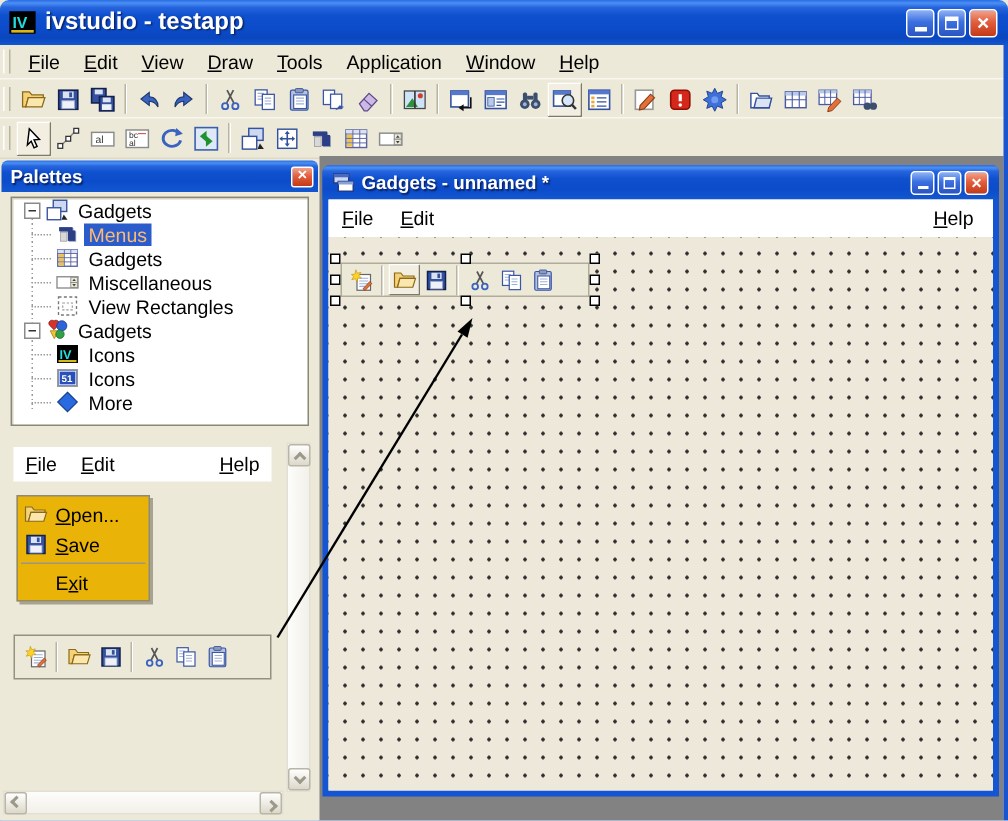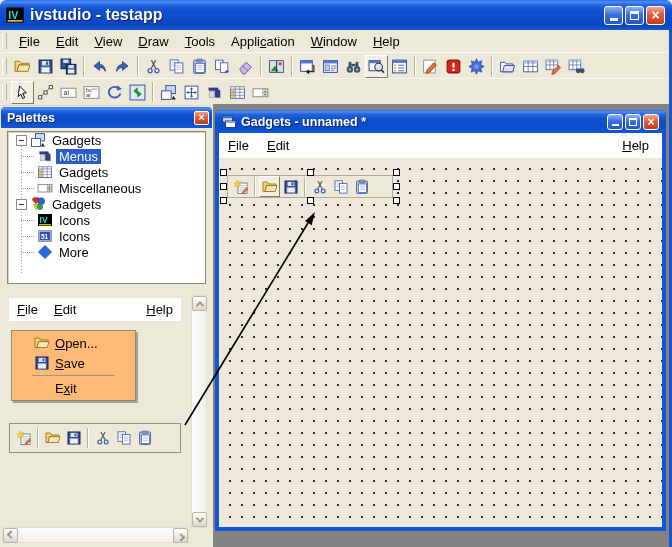--- a/index.html
+++ b/index.html
@@ -54,28 +54,28 @@
   .vguide{position:absolute;left:13px;top:14px;width:1px;height:128px;
     background-image:repeating-linear-gradient(180deg,#9a9a9a 0 1px,transparent 1px 3px);}
   .trow{height:16px;display:flex;align-items:center;position:relative;}
   .trow .icon svg{width:16px;height:16px;}
   .exp{width:11px;height:11px;box-sizing:border-box;border:1px solid #8a8a8a;background:#fff;
     margin-left:8px;position:relative;flex:0 0 auto;}
   .exp::before{content:"";position:absolute;left:2px;top:4px;width:5px;height:1px;background:#333;}
   .stub{width:13px;margin-left:13px;border-top:1px dotted #9a9a9a;flex:0 0 auto;}
   .trow .icon{margin:0 3px;}
   .tlabel{padding:0 3px;white-space:nowrap;}
-  .tlabel.selected{background:#2a5ccc;color:#ffffff;text-align:center;}
+  .tlabel.selected{background:#2a5ccc;color:#fdba74;text-align:center;}
   
   .pv-menubar{position:absolute;left:8px;top:191px;width:172px;height:23px;background:#fff;
     display:flex;align-items:center;}
   .pv-menubar .mi{padding:2px 8px;}
   .pv-menubar .mi.right{margin-left:auto;}
-  .pv-popup{position:absolute;left:10px;top:223px;width:87px;background:#fdba74;
-    border:1px solid #8d8a7a;box-shadow:2px 2px 0 rgba(110,105,90,.55);padding:2px 18px;}
+  .pv-popup{position:absolute;left:10px;top:223px;width:87px;background:#eab308;
+    border:1px solid #8d8a7a;box-shadow:2px 2px 0 rgba(110,105,90,.55);padding:2px 0;}
   .pitem{height:20px;display:flex;align-items:center;padding:0 6px 0 3px;}
   .pitem .icon{width:18px;margin-right:4px;}
   .pitem .icon svg{width:16px;height:16px;}
   .pitem .noicon{width:22px;flex:0 0 auto;}
   .psep{border-top:1px solid #9a9788;margin:2px 2px;}
   .pv-toolbar{position:absolute;left:8px;top:316px;width:172px;height:30px;box-sizing:border-box;
     border:1px solid #94917f;background:#ece9d8;display:flex;align-items:center;padding:0 3px;}
   .small .tbtn,.pv-toolbar .tbtn{width:21px;height:21px;}
   .pv-toolbar .icon svg,.small .icon svg{width:16px;height:16px;}
   
@@ -550,20 +550,30 @@
             <span class="icon">
               <svg viewBox="0 0 16 16">
                 <rect x="1" y="4.5" width="14" height="7.5" fill="#fff" stroke="#8a8a8a" stroke-width=".9"></rect>
                 <rect x="10.2" y="4.9" width="4.4" height="3.4" fill="#ece9d8" stroke="#8a8a8a" stroke-width=".6"></rect>
                 <rect x="10.2" y="8.3" width="4.4" height="3.4" fill="#ece9d8" stroke="#8a8a8a" stroke-width=".6"></rect>
                 <path d="M12.4 5.8l-1.2 1.6h2.4z" fill="#444"></path>
                 <path d="M12.4 11l-1.2-1.6h2.4z" fill="#444"></path>
               </svg>
             </span>
             <span class="tlabel">Miscellaneous</span>
+          </div>
+          <div class="trow">
+            <span class="stub"></span>
+            <span class="icon">
+              <svg viewBox="0 0 16 16">
+                <rect x="2" y="2" width="12" height="12" fill="none" stroke="#777" stroke-width=".9" stroke-dasharray="2 1.6"></rect>
+                <rect x="4.8" y="6" width="6.4" height="4.6" fill="none" stroke="#999" stroke-width=".8" stroke-dasharray="1.5 1.2"></rect>
+              </svg>
+            </span>
+            <span class="tlabel">View Rectangles</span>
           </div>
           <div class="trow">
             <span class="exp"></span>
             <span class="icon">
               <svg viewBox="0 0 16 16">
                 <path d="M4.8 1.5C2.9 1.5 1.8 3.5 3.2 5l2.8 2.8L8.8 5c1.4-1.5.3-3.5-1.6-3.5-.5 0-.9.2-1.2.5-.3-.3-.7-.5-1.2-.5z" fill="#d6332a" stroke="#7d1208" stroke-width=".5"></path>
                 <circle cx="11.2" cy="5.2" r="3.4" fill="#2e62d8" stroke="#143a86" stroke-width=".5"></circle>
                 <path d="M3.5 8.5h5.5L6.2 13.8z" fill="#f2c531" stroke="#9a7a10" stroke-width=".5"></path>
                 <circle cx="10" cy="10.8" r="2.8" fill="#35a04a" stroke="#14702a" stroke-width=".5"></circle>
               </svg>

